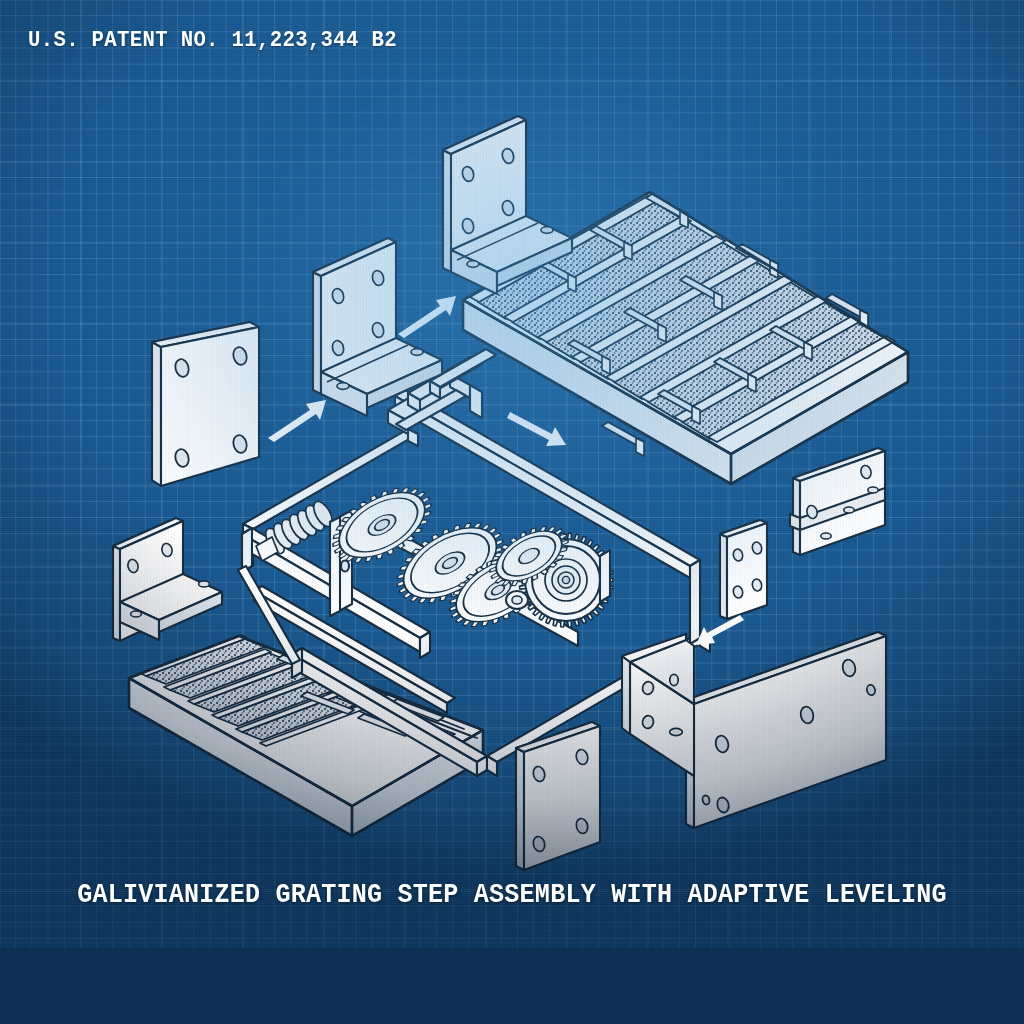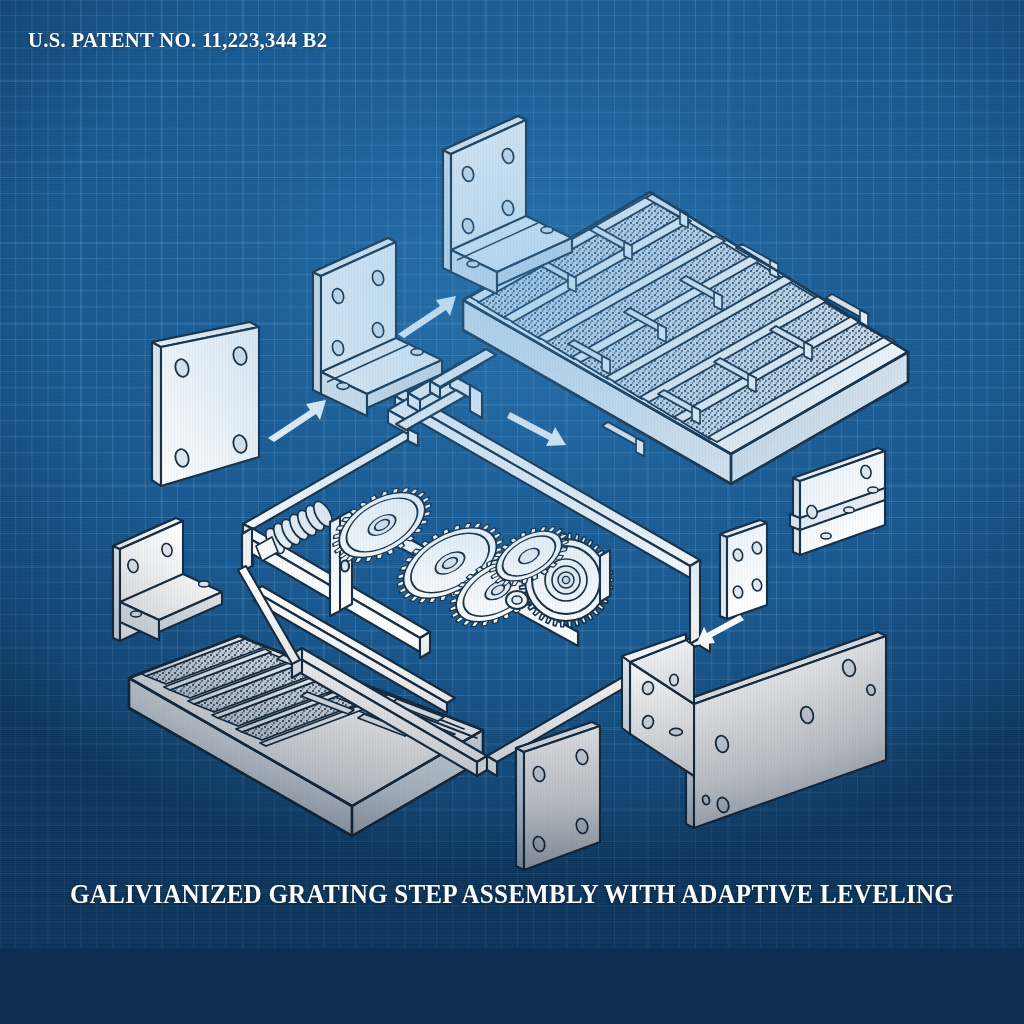--- a/index.html
+++ b/index.html
@@ -1,20 +1,20 @@
 <!DOCTYPE html>
 <html><head>
 <meta charset="utf-8">
 <style>
   html,body{margin:0;padding:0;background:#0d2f52;}
   #page{
     position:relative;
     width:1024px;height:948px;
     overflow:hidden;
-    font-family:Liberation Serif, serif;
+    font-family:Liberation Mono, monospace;
     background:#17578f;
   }
   
   #grid{
     position:absolute;inset:0;
     background-image:
       linear-gradient(to right, rgba(150,200,240,0.20) 1.2px, transparent 1.2px),
       linear-gradient(to bottom, rgba(150,200,240,0.20) 1.2px, transparent 1.2px);
     background-size:16.2px 16.2px;
     background-position:-1px -1px;

